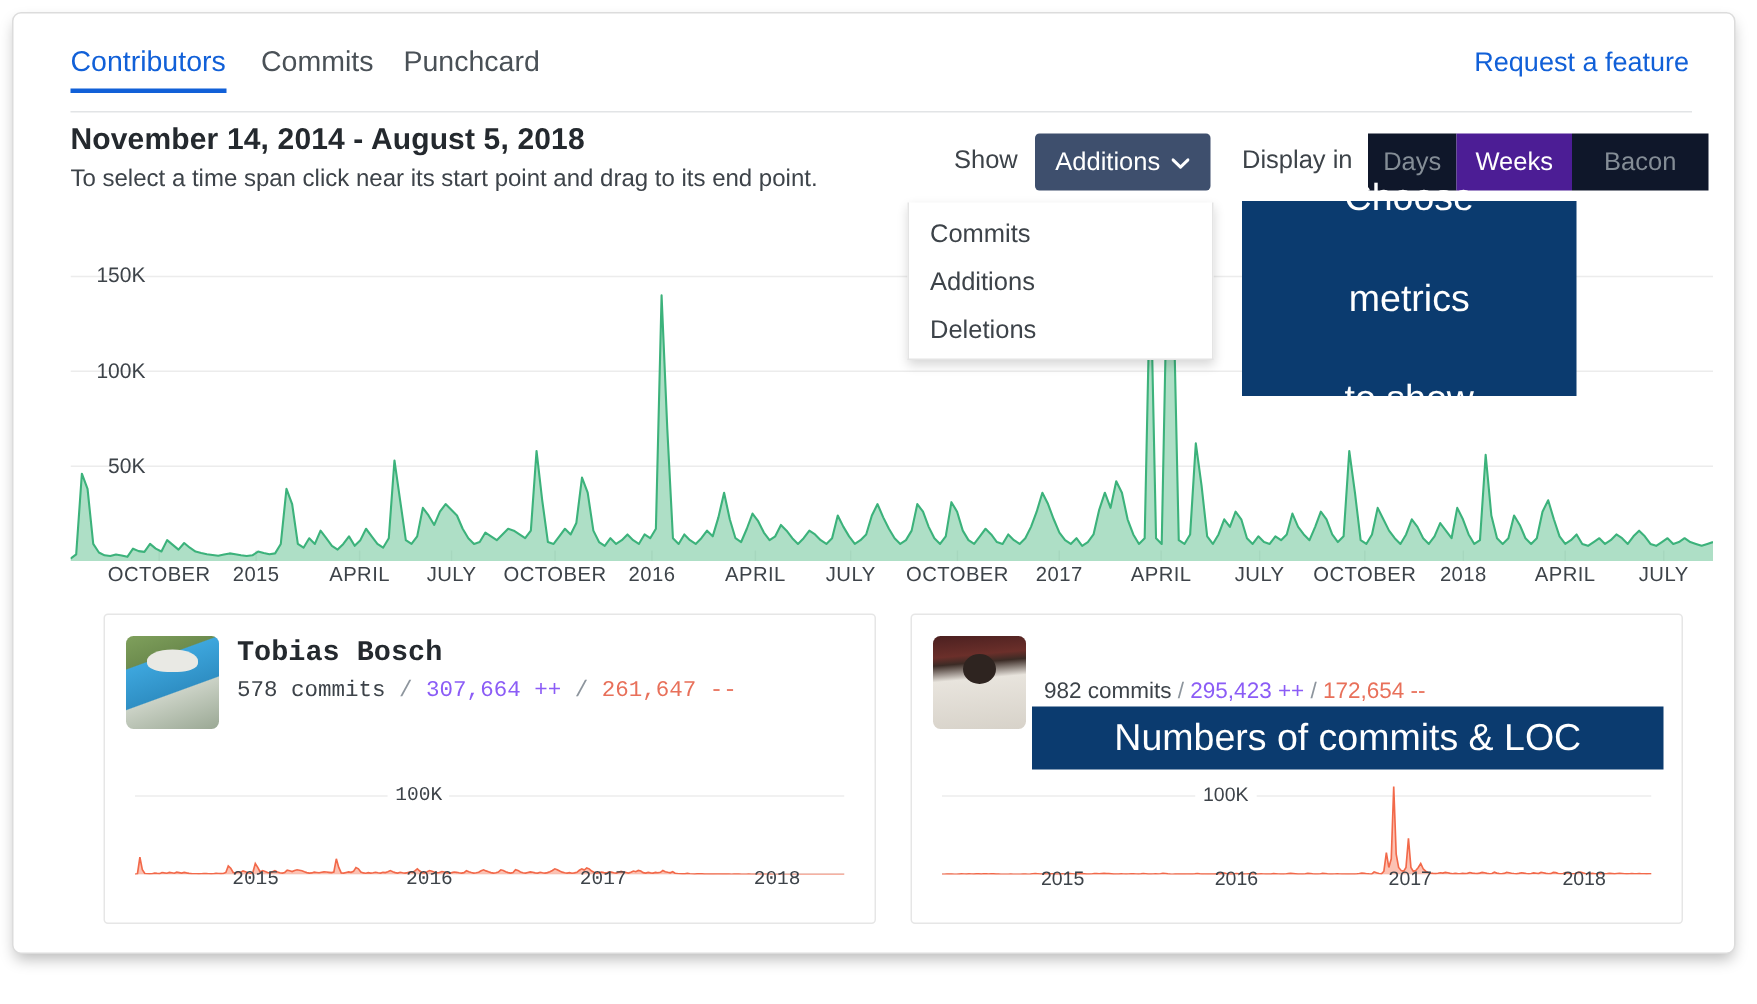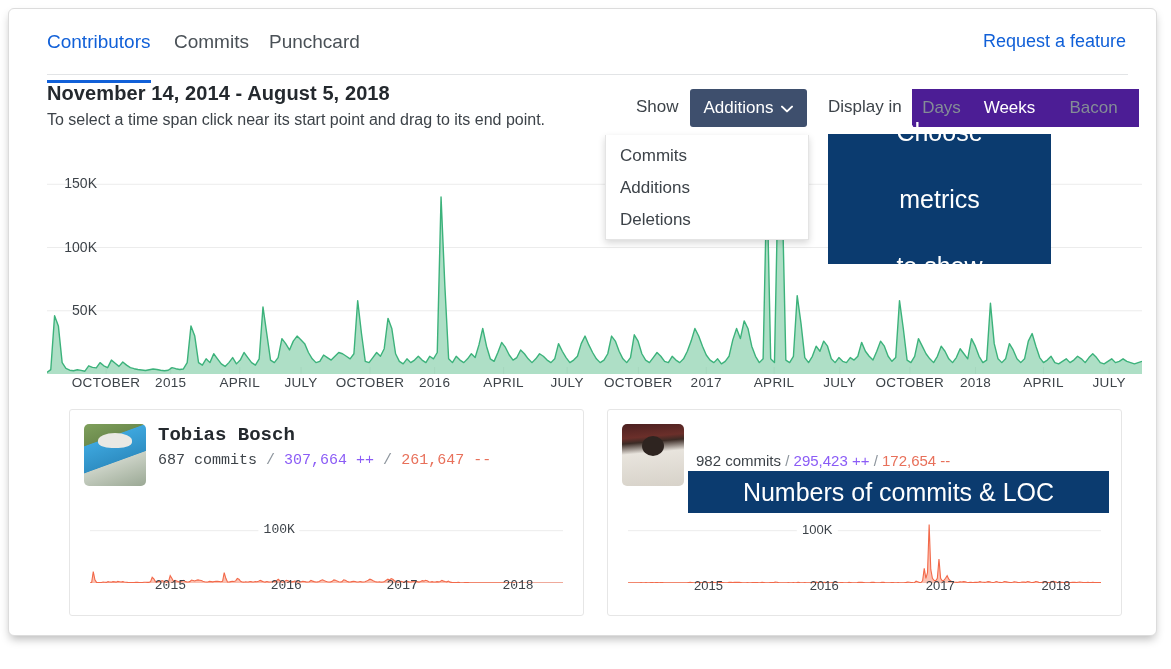--- a/index.html
+++ b/index.html
@@ -13,21 +13,21 @@
     position:absolute;left:8px;top:8px;width:1147px;height:626px;
     background:#fff;border:1px solid #dcdcdc;border-radius:6px;
     box-shadow:0 5px 10px -2px rgba(0,0,0,0.28);
     overflow:hidden;
   }
   
   .tabbar{position:absolute;left:0;top:22px;width:100%;height:44px;}
   .tabbar .underline{position:absolute;left:38px;right:28px;bottom:0;height:1px;background:#e2e4e6;}
   .tab{
     position:absolute;top:0;font-size:19px;color:#4a5157;
-    padding-bottom:27px;cursor:pointer;white-space:nowrap;
+    padding-bottom:6px;cursor:pointer;white-space:nowrap;
   }
   .tab.active{color:#1160d8;border-bottom:3px solid #1160d8;}
   .tab-0{left:38px;}
   .tab-1{left:165px;}
   .tab-2{left:260px;}
   .feature-link{
     position:absolute;right:30px;top:0;font-size:18px;color:#1160d8;
     cursor:pointer;white-space:nowrap;
   }
   
@@ -53,21 +53,21 @@
     box-shadow:0 3px 7px rgba(0,0,0,0.16);z-index:40;
   }
   .dd-item{
     position:absolute;left:14px;font-size:17px;color:#3d4349;cursor:pointer;white-space:nowrap;
   }
   .dd-0{top:11px;} .dd-1{top:43px;} .dd-2{top:75px;}
   .display-label{position:absolute;left:819px;top:88px;font-size:17px;color:#3d4349;}
   .seg-group{position:absolute;left:903px;top:80px;height:38px;display:flex;}
   .seg{
     height:38px;display:flex;align-items:center;justify-content:center;
-    font-size:17px;color:#848d96;background:#4c1d95;cursor:pointer;
+    font-size:17px;color:#848d96;background:#0f172a;cursor:pointer;
   }
   .seg.w-days{width:59px;}
   .seg.w-weeks{width:77px;}
   .seg.w-months{width:91px;}
   .seg.active{background:#4c1d95;color:#fff;}
   
   .callout{
     position:absolute;background:#0b3b6f;color:#fff;text-align:center;z-index:60;gap:35px;
   }
   .callout-metrics{
@@ -222,21 +222,21 @@
       <div class="xlab" style="left: 78.8%;">OCTOBER</div>
       <div class="xlab" style="left: 84.8%;">2018</div>
       <div class="xlab" style="left: 91%;">APRIL</div>
       <div class="xlab" style="left: 97%;">JULY</div>
     </div>
 
   <div class="card card-a">
     <div class="avatar av-a"></div>
     <div class="c-name">Tobias Bosch</div>
     <div class="c-stats">
-      <span>687 commits</span>
+      <span>578 commits</span>
       <span class="c-sep">/</span>
       <span class="c-add">307,664 ++</span>
       <span class="c-sep">/</span>
       <span class="c-del">261,647 --</span>
     </div>
     <div class="spark">
       <svg id="spark-0" width="473" height="68" viewBox="0 0 473 68" preserveAspectRatio="none">
           <line x1="0" x2="473" y1="15.692307692307686" y2="15.692307692307686" stroke="#ececec" stroke-width="1"></line>
           <line x1="0" x2="473" y1="67.5" y2="67.5" stroke="#ececec" stroke-width="1"></line>
           <path d="M 0 68 L 0.00 67.84 L 1.64 67.48 L 3.27 56.49 L 4.91 64.86 L 6.55 67.37 L 8.18 67.53 L 9.82 67.63 L 11.46 67.53 L 13.09 67.06 L 14.73 67.27 L 16.37 67.42 L 18.00 66.69 L 19.64 66.95 L 21.28 67.16 L 22.91 66.64 L 24.55 66.85 L 26.19 67.16 L 27.82 66.43 L 29.46 66.74 L 31.10 67.06 L 32.73 66.64 L 34.37 66.95 L 36.01 67.22 L 37.64 67.37 L 39.28 67.48 L 40.92 67.53 L 42.55 67.58 L 44.19 67.48 L 45.83 67.37 L 47.46 67.42 L 49.10 67.53 L 50.74 67.58 L 52.37 67.53 L 54.01 67.22 L 55.65 67.32 L 57.28 67.42 L 58.92 67.37 L 60.56 66.64 L 62.19 62.25 L 63.83 63.82 L 65.47 66.64 L 67.10 66.95 L 68.74 66.17 L 70.38 66.64 L 72.01 65.59 L 73.65 66.17 L 75.29 66.80 L 76.92 67.11 L 78.56 66.64 L 80.20 60.68 L 81.83 63.29 L 83.47 66.33 L 85.11 65.38 L 86.74 66.01 L 88.38 66.64 L 90.02 66.95 L 91.65 66.22 L 93.29 65.38 L 94.93 66.33 L 96.56 66.85 L 98.20 67.06 L 99.84 66.64 L 101.47 65.07 L 103.11 65.49 L 104.75 66.01 L 106.38 65.28 L 108.02 64.86 L 109.66 65.18 L 111.29 65.49 L 112.93 66.22 L 114.57 66.74 L 116.20 67.06 L 117.84 66.95 L 119.48 66.43 L 121.11 66.64 L 122.75 66.85 L 124.39 66.54 L 126.02 66.22 L 127.66 66.33 L 129.30 66.54 L 130.93 66.74 L 132.57 66.33 L 134.21 57.54 L 135.84 63.29 L 137.48 66.95 L 139.12 67.06 L 140.75 66.64 L 142.39 66.22 L 144.03 66.54 L 145.66 65.91 L 147.30 63.40 L 148.94 64.23 L 150.57 66.33 L 152.21 66.95 L 153.85 67.16 L 155.48 66.74 L 157.12 67.06 L 158.76 66.85 L 160.39 66.54 L 162.03 66.85 L 163.67 67.06 L 165.30 66.54 L 166.94 66.74 L 168.58 66.22 L 170.21 65.38 L 171.85 66.12 L 173.49 66.74 L 175.12 67.06 L 176.76 66.54 L 178.40 66.85 L 180.03 67.06 L 181.67 66.74 L 183.31 66.33 L 184.94 66.64 L 186.58 65.59 L 188.22 64.23 L 189.85 65.70 L 191.49 66.74 L 193.13 66.95 L 194.76 66.22 L 196.40 65.38 L 198.04 65.80 L 199.67 66.43 L 201.31 66.85 L 202.95 66.64 L 204.58 66.01 L 206.22 66.33 L 207.86 66.74 L 209.49 67.06 L 211.13 66.74 L 212.77 66.33 L 214.40 66.54 L 216.04 66.85 L 217.68 67.06 L 219.31 66.74 L 220.95 65.49 L 222.59 66.12 L 224.22 66.64 L 225.86 67.06 L 227.50 66.85 L 229.13 66.54 L 230.77 65.49 L 232.41 64.86 L 234.04 65.59 L 235.68 66.22 L 237.32 66.74 L 238.96 67.06 L 240.59 66.85 L 242.23 66.33 L 243.87 64.86 L 245.50 65.28 L 247.14 66.12 L 248.78 66.74 L 250.41 67.06 L 252.05 66.64 L 253.69 64.76 L 255.32 65.28 L 256.96 66.33 L 258.60 66.85 L 260.23 67.06 L 261.87 66.64 L 263.51 66.22 L 265.14 66.54 L 266.78 66.95 L 268.42 67.06 L 270.05 66.54 L 271.69 66.85 L 273.33 67.06 L 274.96 66.74 L 276.60 66.12 L 278.24 65.28 L 279.87 64.23 L 281.51 64.86 L 283.15 65.70 L 284.78 66.43 L 286.42 66.85 L 288.06 67.06 L 289.69 66.74 L 291.33 67.16 L 292.97 66.95 L 294.60 66.54 L 296.24 65.18 L 297.88 64.23 L 299.51 65.07 L 301.15 63.61 L 302.79 64.23 L 304.42 65.70 L 306.06 66.54 L 307.70 67.06 L 309.33 66.74 L 310.97 66.33 L 312.61 66.74 L 314.24 67.06 L 315.88 66.33 L 317.52 66.43 L 319.15 66.85 L 320.79 67.06 L 322.43 66.54 L 324.06 65.91 L 325.70 66.43 L 327.34 66.64 L 328.97 67.06 L 330.61 66.54 L 332.25 65.70 L 333.88 66.12 L 335.52 65.28 L 337.16 65.70 L 338.79 66.74 L 340.43 67.06 L 342.07 66.64 L 343.70 66.95 L 345.34 67.06 L 346.98 66.64 L 348.61 66.85 L 350.25 66.54 L 351.89 65.38 L 353.52 66.12 L 355.16 66.54 L 356.80 66.85 L 358.43 66.12 L 360.07 67.16 L 361.71 67.37 L 363.34 67.53 L 364.98 67.63 L 366.62 67.58 L 368.25 67.27 L 369.89 67.53 L 371.53 67.69 L 373.16 67.74 L 374.80 67.63 L 376.44 67.53 L 378.07 67.63 L 379.71 67.74 L 381.35 67.79 L 382.98 67.74 L 384.62 67.69 L 386.26 67.74 L 387.89 67.79 L 389.53 67.76 L 391.17 67.74 L 392.80 67.69 L 394.44 67.74 L 396.08 67.79 L 397.71 67.82 L 399.35 67.79 L 400.99 67.76 L 402.62 67.79 L 404.26 67.82 L 405.90 67.84 L 407.53 67.82 L 409.17 67.79 L 410.81 67.82 L 412.44 67.84 L 414.08 67.85 L 415.72 67.83 L 417.35 67.81 L 418.99 67.83 L 420.63 67.85 L 422.26 67.86 L 423.90 67.84 L 425.54 68.00 L 427.17 68.00 L 428.81 68.00 L 430.45 68.00 L 432.08 68.00 L 433.72 68.00 L 435.36 68.00 L 436.99 68.00 L 438.63 68.00 L 440.27 68.00 L 441.90 68.00 L 443.54 68.00 L 445.18 68.00 L 446.81 68.00 L 448.45 68.00 L 450.09 68.00 L 451.72 68.00 L 453.36 68.00 L 455.00 68.00 L 456.63 68.00 L 458.27 68.00 L 459.91 68.00 L 461.54 68.00 L 463.18 68.00 L 464.82 68.00 L 466.45 68.00 L 468.09 68.00 L 469.73 68.00 L 471.36 68.00 L 473.00 68.00 L 473 68 Z" fill="#fbb7a6" fill-opacity="0.85" stroke="none"></path>

